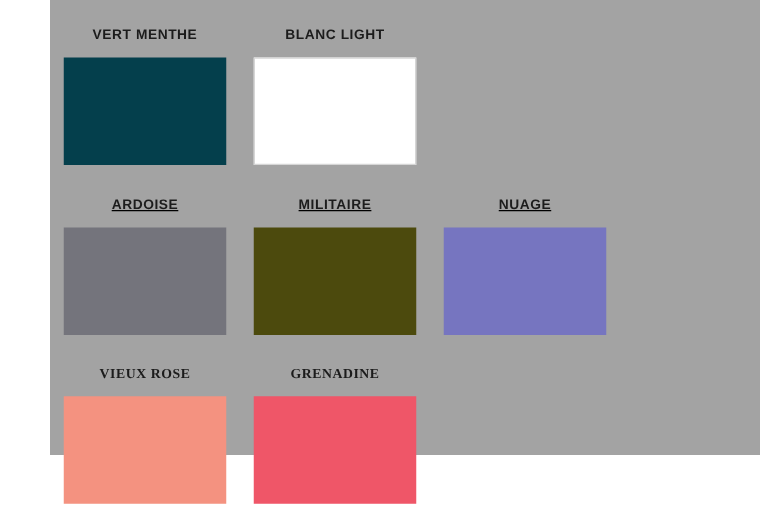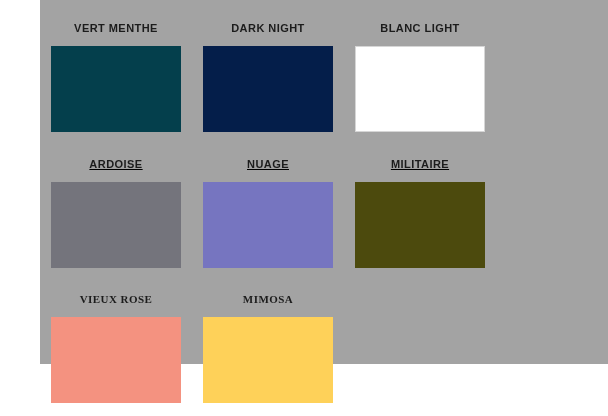--- a/index.html
+++ b/index.html
@@ -60,48 +60,44 @@
 <body style="background-color: rgb(255, 255, 255);">
 
 <div class="palette">
 
   <div class="swatch-row row-1">
     <div class="swatch-cell">
       <div class="swatch-label">VERT MENTHE</div>
       <div class="swatch-chip" style="background-color: rgb(4, 63, 76);"></div>
     </div>
     <div class="swatch-cell">
-      <div class="swatch-label">DARK NIGHT</div>
-      <div class="swatch-chip" style="background-color: rgb(4, 30, 74);"></div>
-    </div>
-    <div class="swatch-cell">
       <div class="swatch-label">BLANC LIGHT</div>
       <div class="swatch-chip bordered" style="background-color: rgb(255, 255, 255);"></div>
     </div>
   </div>
 
   <div class="swatch-row row-2">
     <div class="swatch-cell">
       <div class="swatch-label">ARDOISE</div>
       <div class="swatch-chip" style="background-color: rgb(116, 116, 124);"></div>
     </div>
     <div class="swatch-cell">
+      <div class="swatch-label">MILITAIRE</div>
+      <div class="swatch-chip" style="background-color: rgb(76, 74, 13);"></div>
+    </div>
+    <div class="swatch-cell">
       <div class="swatch-label">NUAGE</div>
       <div class="swatch-chip" style="background-color: rgb(118, 117, 192);"></div>
-    </div>
-    <div class="swatch-cell">
-      <div class="swatch-label">MILITAIRE</div>
-      <div class="swatch-chip" style="background-color: rgb(76, 74, 13);"></div>
     </div>
   </div>
 
   <div class="swatch-row row-3">
     <div class="swatch-cell">
       <div class="swatch-label">VIEUX ROSE</div>
       <div class="swatch-chip" style="background-color: rgb(244, 146, 128);"></div>
     </div>
     <div class="swatch-cell">
-      <div class="swatch-label">MIMOSA</div>
-      <div class="swatch-chip" style="background-color: rgb(254, 209, 89);"></div>
+      <div class="swatch-label">GRENADINE</div>
+      <div class="swatch-chip" style="background-color: rgb(239, 86, 104);"></div>
     </div>
   </div>
 
 </div>
 
 </body></html>

